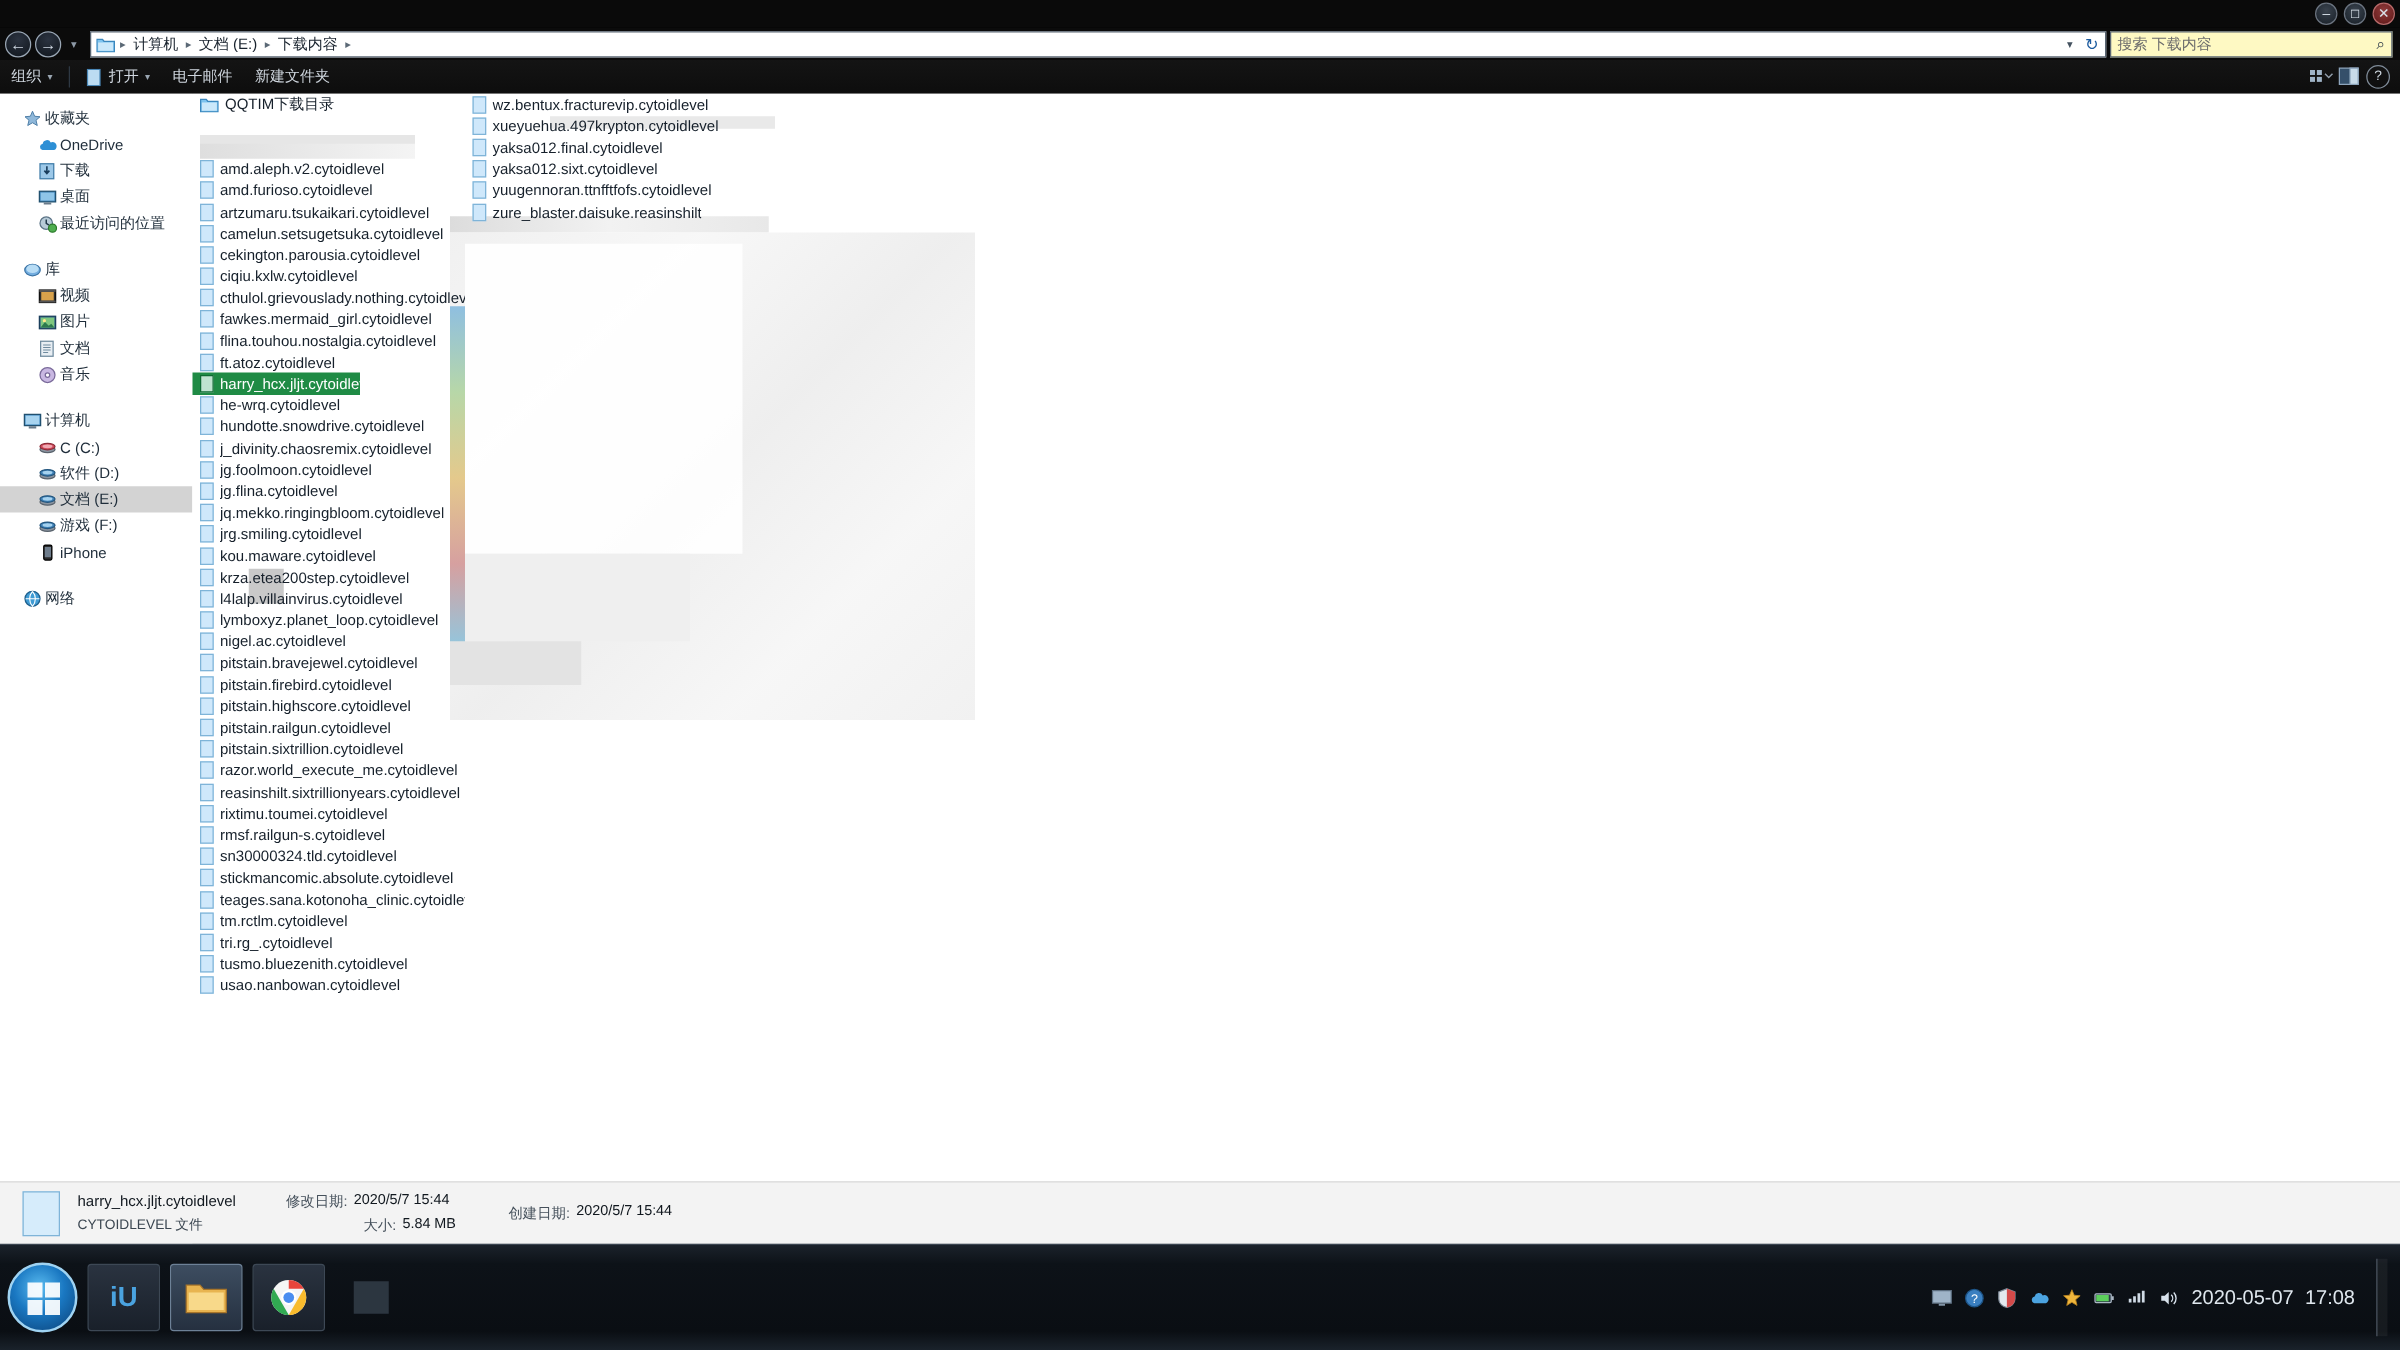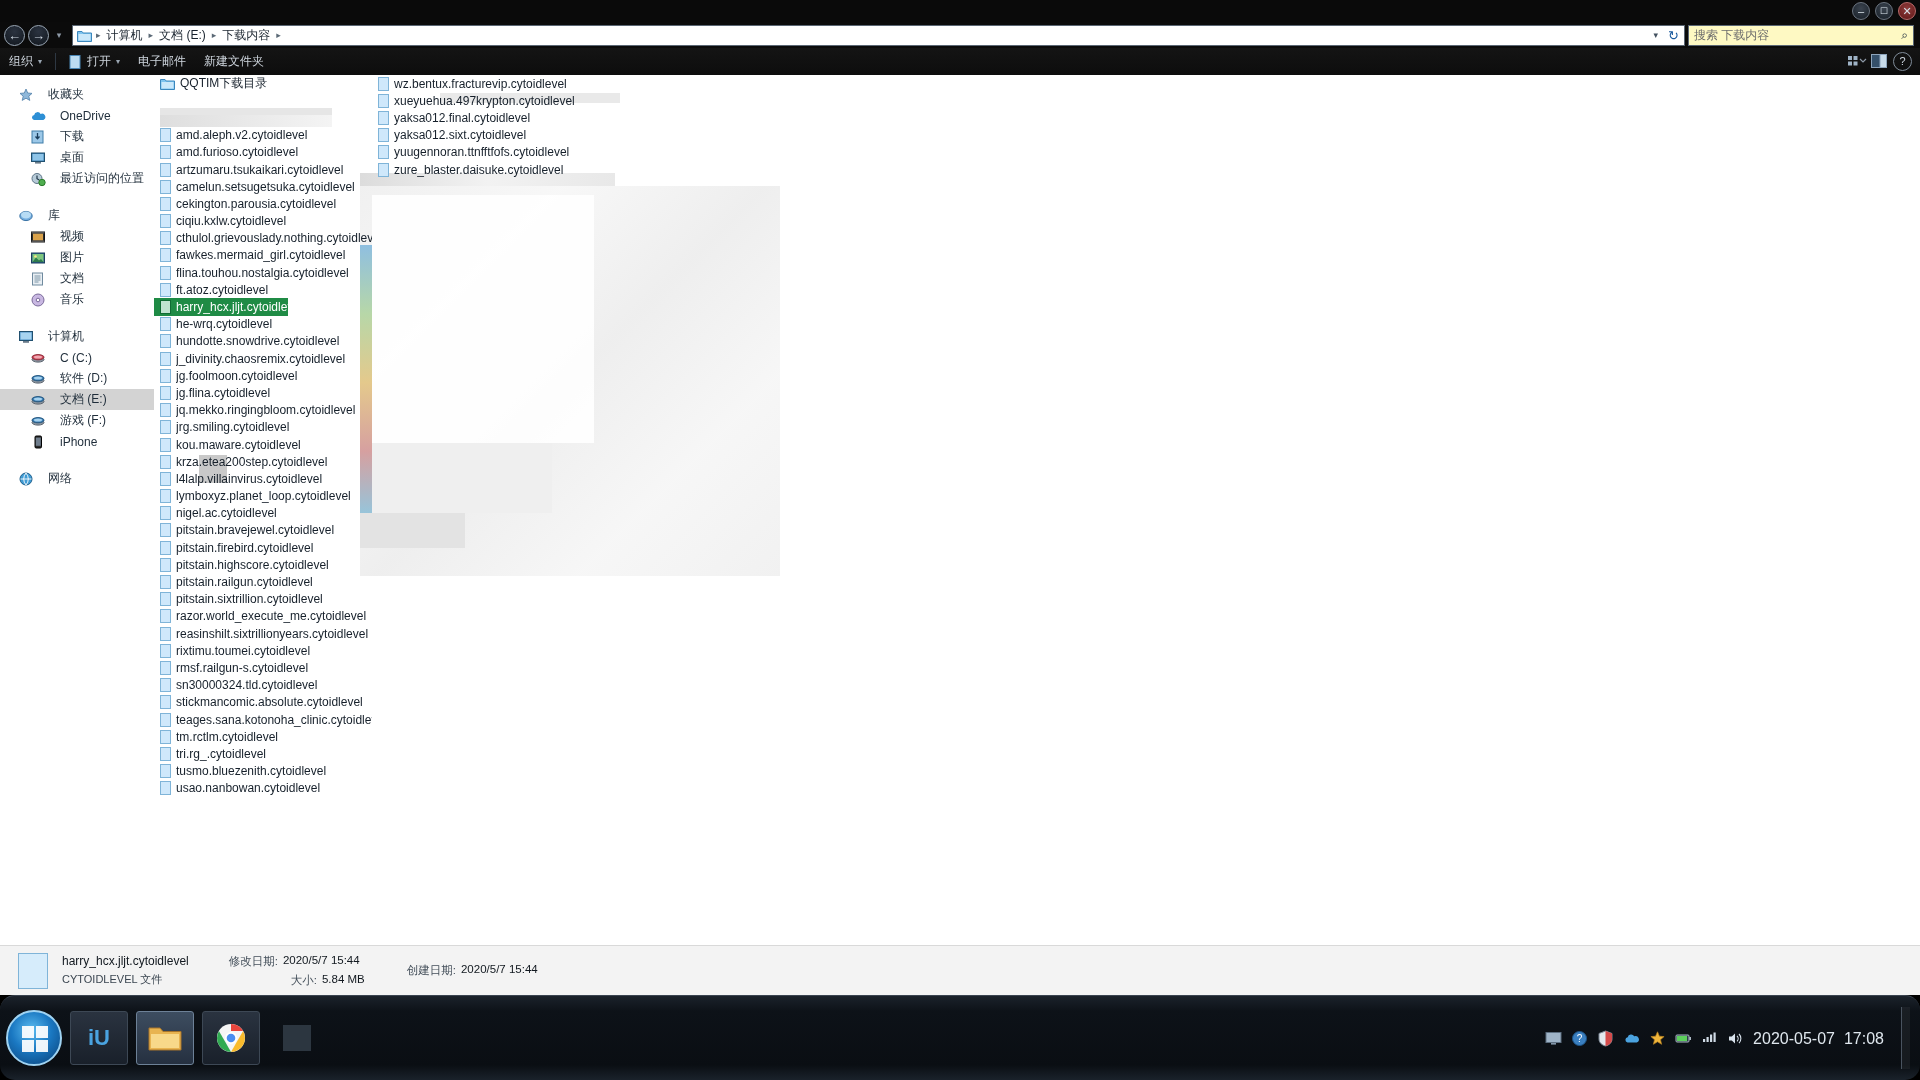--- a/index.html
+++ b/index.html
@@ -109,21 +109,21 @@
 
   
   .navpane {
     position:absolute; left:0; top:0; width:154px; height:920px;
     background:#ffffff; padding-top:9px;
     font-size:12px; color:#1f2d3a;
     overflow:hidden;
   }
   .navgroup { margin-bottom: 0px; }
   .navitem {
-    display:flex; align-items:center; gap:14px;
+    display:flex; align-items:center; gap:2px;
     height:21px; padding-left:18px; cursor:pointer; white-space:nowrap;
   }
   .navitem.child { padding-left:30px; }
   .navitem.selected { background:#d3d3d3; }
   .navspace { height:16px; }
   .ico { width:16px; height:16px; flex:0 0 16px; position:relative; }
 
   
   .filelist {
     position:absolute; left:154px; top:0; right:0; height:744px;
@@ -169,21 +169,21 @@
   .dt-meta-row { display:flex; gap:5px; }
   .dt-k { color:#45505b; }
   .dt-v { color:#11181f; }
   .dt-meta2 { margin-left:28px; }
 
   
   .taskbar {
     position:absolute; left:0; bottom:0; width:1920px; height:85px;
     background: linear-gradient(to bottom, #1b222b 0%, #0d1218 18%, #0a0e13 82%, #1a222b 100%);
     border-top:1px solid #3a4450;
-    display:flex; align-items:center;border-radius:15px;
+    display:flex; align-items:center;
   }
   .startbtn {
     width:56px; height:56px; margin-left:6px; border-radius:50%;
     background: radial-gradient(circle at 45% 35%, #5bbcf0 0%, #1a78c2 45%, #0a3f75 100%);
     border:2px solid #9fd3f2; cursor:pointer; position:relative;
   }
   .tbtn {
     width:58px;height:54px;margin-left:8px;border:1px solid #3d4855;border-radius:3px;
     background: linear-gradient(to bottom,#2a3340 0%, #19202a 100%);
     display:flex;align-items:center;justify-content:center;cursor:pointer;position:relative;
@@ -676,21 +676,21 @@
         <div class="frow">
             <span class="fileico"></span>
             <span class="fname">yaksa012.sixt.cytoidlevel</span>
           </div>
         <div class="frow">
             <span class="fileico"></span>
             <span class="fname">yuugennoran.ttnfftfofs.cytoidlevel</span>
           </div>
         <div class="frow">
             <span class="fileico"></span>
-            <span class="fname">zure_blaster.daisuke.cytoidlevel</span>
+            <span class="fname">zure_blaster.daisuke.reasinshilt</span>
           </div>
       </div>
     </div>
 
     <div class="detailspane">
       <div class="dt-icon"></div>
       <div class="dt-text">
         <span class="dt-l1">harry_hcx.jljt.cytoidlevel</span>
         <span class="dt-l2">CYTOIDLEVEL 文件</span>
       </div>

